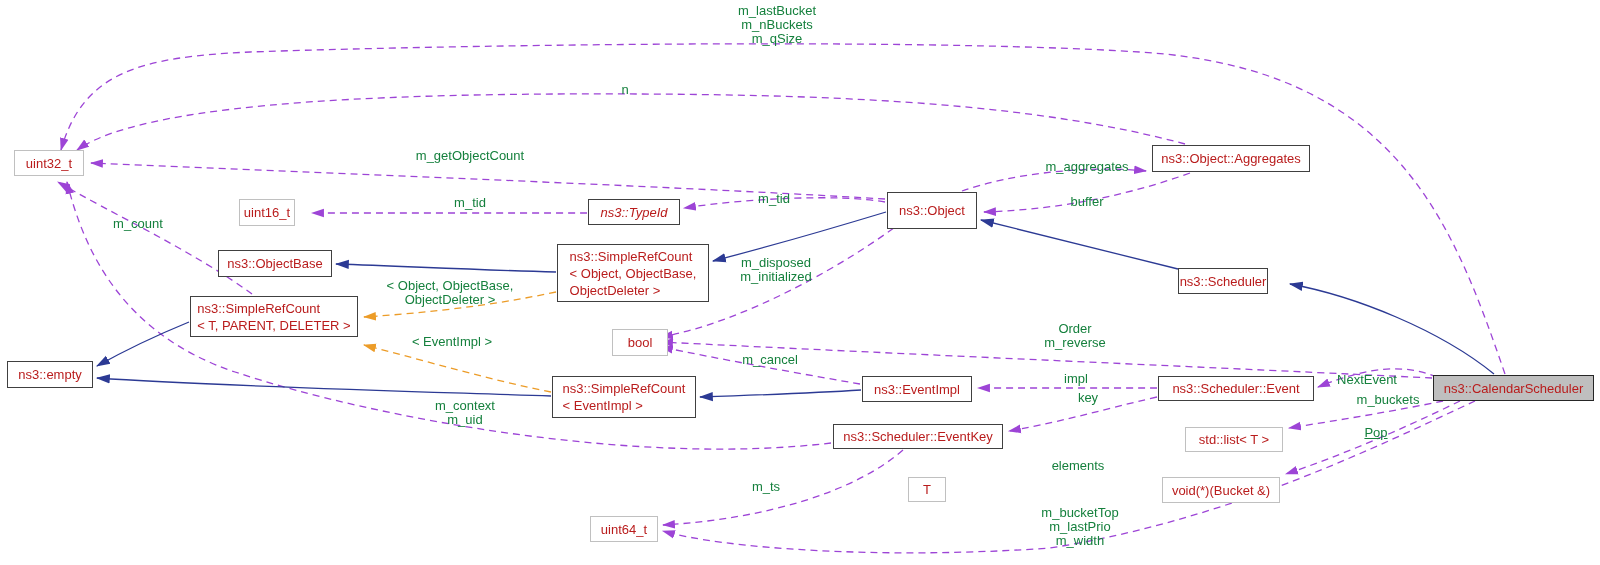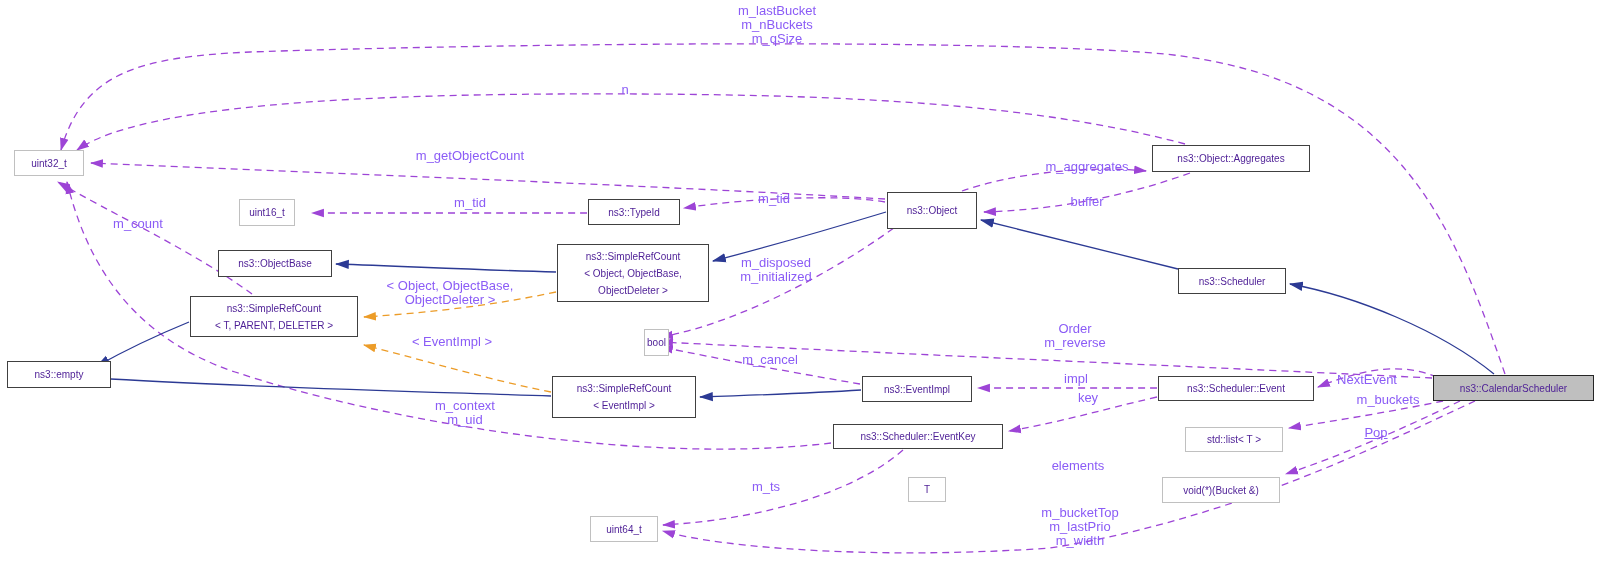--- a/index.html
+++ b/index.html
@@ -10,36 +10,35 @@
     font-family:"Liberation Sans", sans-serif;
     overflow:hidden;
   }
   #edge-layer{position:absolute;left:0;top:0;width:1600px;height:565px;}
   .edge-usage{fill:none;stroke:#9d44d6;stroke-width:1.3;stroke-dasharray:7 5;}
   .edge-template{fill:none;stroke:#ec9c28;stroke-width:1.3;stroke-dasharray:7 5;}
   .edge-inherit{fill:none;stroke:#2c3a94;stroke-width:1.3;}
   .node{
     position:absolute;
     display:flex;align-items:center;justify-content:center;
-    text-align:center;
     background:#ffffff;
     border:1.4px solid #404040;
-    font-size:10px;line-height:17px;
-    color:#4c1d95;
+    font-size:13px;line-height:17px;
+    color:#b91c1c;
     white-space:pre-line;
     box-sizing:border-box;
   }
   .node.external{border-color:#c0c0c0;}
   .node.highlight{background:#bfbfbf;border:1.6px solid #262626;}
   .edge-label{
     position:absolute;
     transform:translateX(-50%);
     text-align:center;
     font-size:13px;line-height:14px;
-    color:#8b5cf6;
+    color:#15803d;
     white-space:pre-line;
     pointer-events:none;
   }
 </style>
 </head>
 <body>
 
 <div id="canvas">
 
   <svg id="edge-layer" viewBox="0 0 1600 565" xmlns="http://www.w3.org/2000/svg">
@@ -83,35 +82,35 @@
     <path class="edge-inherit" d="M886,212 C820,232 775,245 713,261" marker-end="url(#arr-inherit)"></path>
     <path class="edge-inherit" d="M556,272 C480,270 420,267 336,264" marker-end="url(#arr-inherit)"></path>
     <path class="edge-inherit" d="M189,322 C150,338 122,352 97,366" marker-end="url(#arr-inherit)"></path>
     <path class="edge-inherit" d="M551,396 C400,391 210,386 97,378" marker-end="url(#arr-inherit)"></path>
     <path class="edge-inherit" d="M861,390 C815,393 760,395 700,397" marker-end="url(#arr-inherit)"></path>
   </svg>
 
   <div id="nodes">
       <div class="node external" style="left: 14px; top: 150px; width: 70px; height: 26px;">uint32_t</div>
       <div class="node external" style="left: 239px; top: 199px; width: 56px; height: 27px;">uint16_t</div>
-      <div class="node" style="left: 588px; top: 199px; width: 92px; height: 26px;">ns3::TypeId</div>
+      <div class="node" style="left: 588px; top: 199px; width: 92px; height: 26px; font-style: italic;">ns3::TypeId</div>
       <div class="node" style="left: 887px; top: 192px; width: 90px; height: 37px;">ns3::Object</div>
       <div class="node" style="left: 1152px; top: 145px; width: 158px; height: 27px;">ns3::Object::Aggregates</div>
       <div class="node" style="left: 218px; top: 250px; width: 114px; height: 27px;">ns3::ObjectBase</div>
       <div class="node" style="left: 557px; top: 244px; width: 152px; height: 58px;">ns3::SimpleRefCount
 &lt; Object, ObjectBase,
 ObjectDeleter &gt;</div>
       <div class="node" style="left: 190px; top: 296px; width: 168px; height: 41px;">ns3::SimpleRefCount
 &lt; T, PARENT, DELETER &gt;</div>
-      <div class="node" style="left: 7px; top: 361px; width: 104px; height: 27px;">ns3::empty</div>
-      <div class="node external" style="left: 644px; top: 329px; width: 25px; height: 27px;">bool</div>
+      <div class="node" style="left: 7px; top: 361px; width: 86px; height: 27px;">ns3::empty</div>
+      <div class="node external" style="left: 612px; top: 329px; width: 56px; height: 27px;">bool</div>
       <div class="node" style="left: 552px; top: 376px; width: 144px; height: 42px;">ns3::SimpleRefCount
 &lt; EventImpl &gt;</div>
       <div class="node" style="left: 862px; top: 376px; width: 110px; height: 26px;">ns3::EventImpl</div>
-      <div class="node" style="left: 1178px; top: 268px; width: 108px; height: 26px;">ns3::Scheduler</div>
+      <div class="node" style="left: 1178px; top: 268px; width: 90px; height: 26px;">ns3::Scheduler</div>
       <div class="node" style="left: 1158px; top: 376px; width: 156px; height: 25px;">ns3::Scheduler::Event</div>
       <div class="node" style="left: 833px; top: 424px; width: 170px; height: 25px;">ns3::Scheduler::EventKey</div>
       <div class="node external" style="left: 1185px; top: 427px; width: 98px; height: 25px;">std::list&lt; T &gt;</div>
       <div class="node external" style="left: 908px; top: 477px; width: 38px; height: 25px;">T</div>
       <div class="node external" style="left: 1162px; top: 477px; width: 118px; height: 26px;">void(*)(Bucket &amp;)</div>
       <div class="node external" style="left: 590px; top: 516px; width: 68px; height: 26px;">uint64_t</div>
       <div class="node highlight" style="left: 1433px; top: 375px; width: 161px; height: 26px;">ns3::CalendarScheduler</div>
     </div>
   <div id="labels">
       <div class="edge-label" style="left: 777px; top: 4px;">m_lastBucket

